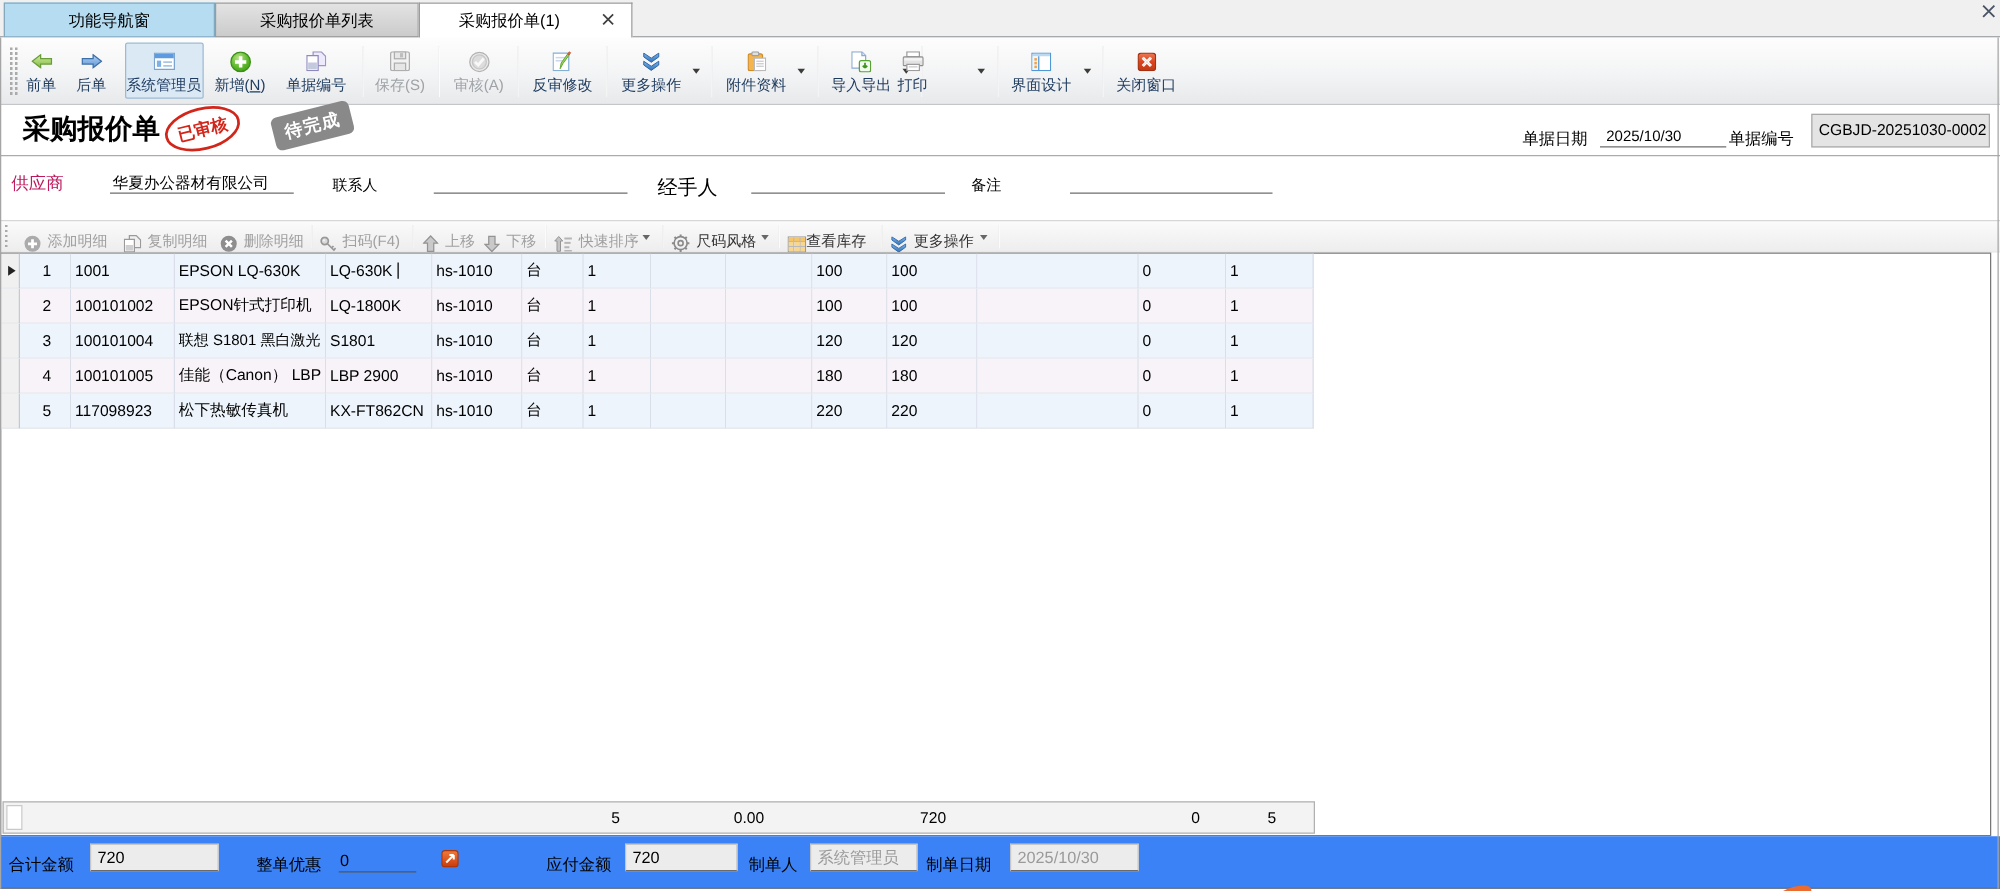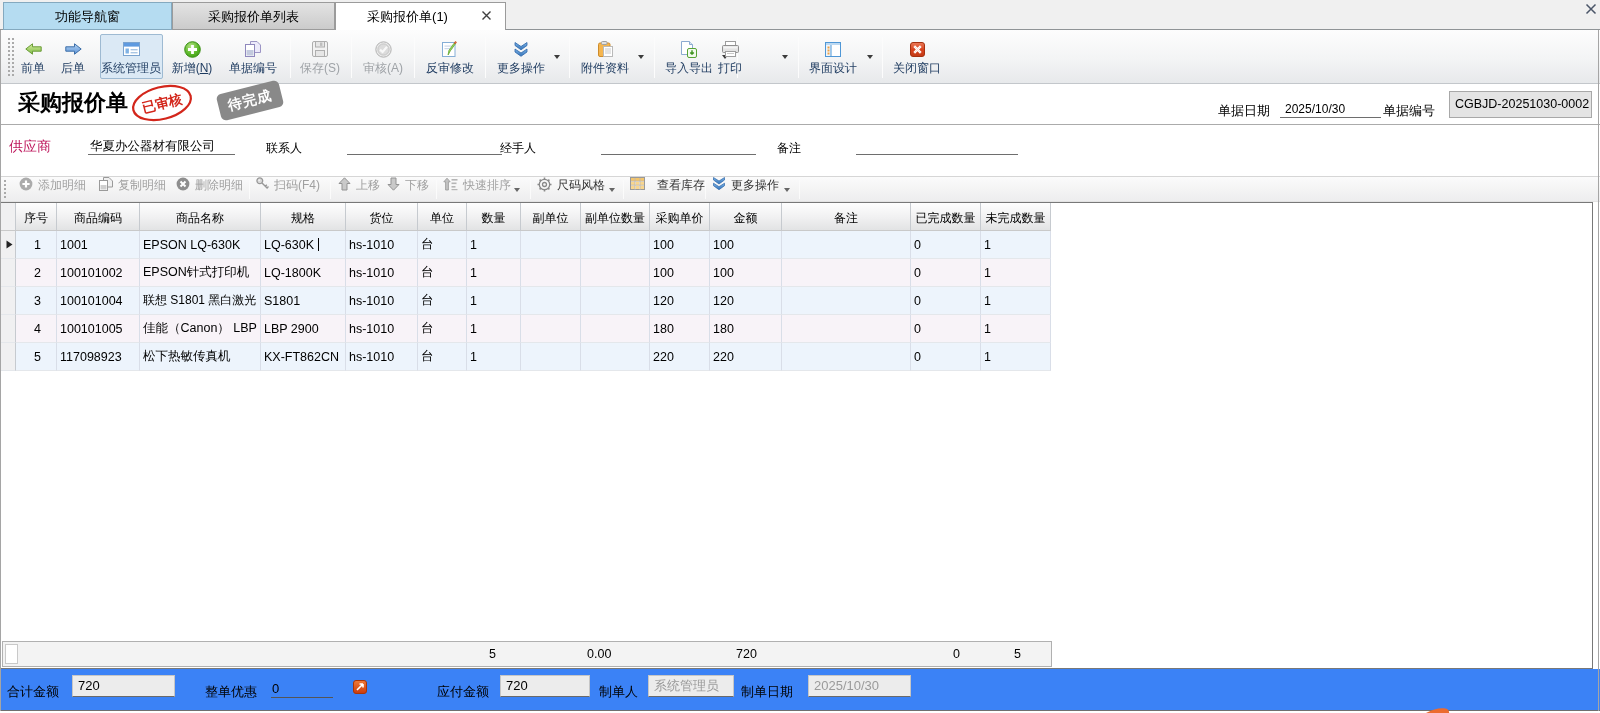--- a/index.html
+++ b/index.html
@@ -11,21 +11,21 @@
 .tbtn{position:absolute;top:0;height:53px;text-align:center;color:#1d3a5f;font-size:12px}
 .tbtn .ic{height:29px;display:flex;align-items:center;justify-content:center;padding-top:9px}
 .tbtn .lb{display:block;margin-top:1px;white-space:nowrap}
 .tbtn.dis{color:#9fa3a7}
 .tsep{position:absolute;top:7px;height:41px;width:1px;background:#d4d6d9;border-right:1px solid #fcfcfc}
 .darr{position:absolute;width:0;height:0;border-left:3.5px solid transparent;border-right:3.5px solid transparent;border-top:4px solid #3c3c3c}
 .grip{position:absolute;top:8px;height:38px;width:2px;
  background-image:repeating-linear-gradient(#aaa 0 2px,transparent 2px 4px)}
 .dbar{left:0;top:176px;width:1600px;height:26px;
  background:linear-gradient(#fbfbfb,#ededee);border-top:1px solid #d6d6d6;border-bottom:1px solid #e3e3e3}
-.ditem{position:absolute;top:0;height:25px;display:flex;align-items:flex-start;white-space:nowrap;font-size:12px}
+.ditem{position:absolute;top:0;height:25px;display:flex;align-items:flex-end;white-space:nowrap;font-size:12px}
 .ditem.dis{color:#a0a0a0}
 .ditem.en{color:#333}
 .dsep{position:absolute;top:3px;height:19px;width:1px;background:#d2d2d2;border-right:1px solid #fbfbfb}
 .fld{position:absolute;font-size:13px;white-space:nowrap}
 .ul{position:absolute;height:1px;background:#6e6e6e}
 .box{position:absolute;background:#ececec;border:1px solid #c6c6c6;border-bottom:1px solid #6a6a6a;
  font-size:13px;line-height:20px;padding-left:5px;white-space:nowrap}
 .gridwrap{left:0;top:202px;width:1593px;height:467px;background:#fff;border:1px solid #787878}
 table.g{border-collapse:separate;border-spacing:0;table-layout:fixed;width:1050px;font-size:12.5px}
 table.g td{height:28px;padding:0 0 0 3px;white-space:nowrap;overflow:hidden;
@@ -284,21 +284,21 @@
 <div class="ul abs" style="left:1280px;top:117px;width:101px"></div>
 <div class="abs fld" style="left:1383px;top:102px">单据编号</div>
 <div class="abs" style="left:1449px;top:91px;width:143px;height:27px;background:#e4e4e4;border:1px solid #a8a8a8;font-size:12.5px;line-height:25px;padding-left:5px;white-space:nowrap">CGBJD-20251030-0002</div>
 <div class="abs" style="left:0;top:124px;width:1600px;height:1px;background:#ababab"></div>
 
 <div class="abs fld" style="left:9px;top:138px;color:#be185d;font-size:14px">供应商</div>
 <div class="abs fld" style="left:90px;top:138px;font-size:12.5px">华夏办公器材有限公司</div>
 <div class="ul abs" style="left:88px;top:154px;width:147px"></div>
 <div class="abs fld" style="left:266px;top:140px;font-size:12px">联系人</div>
 <div class="ul abs" style="left:347px;top:154px;width:155px"></div>
-<div class="abs fld" style="left:500px;top:140px;font-size:12px">经手人</div>
+<div class="abs fld" style="left:526px;top:140px;font-size:16px">经手人</div>
 <div class="ul abs" style="left:601px;top:154px;width:155px"></div>
 <div class="abs fld" style="left:777px;top:140px;font-size:12px">备注</div>
 <div class="ul abs" style="left:856px;top:154px;width:162px"></div>
 
 <div class="abs dbar">
 <div class="grip" style="left:4px;top:3px;height:19px"></div>
 <div class="ditem dis" style="left:19px">
       <svg width="14" height="14" viewBox="0 0 14 14">
         <circle cx="7" cy="7" r="6.4" fill="#ababab"></circle>
         <path d="M7 3.4 L7 10.6 M3.4 7 L10.6 7" stroke="#fff" stroke-width="2.2"></path>
@@ -376,21 +376,21 @@
         <g fill="#f9d68d">
           <rect x="1" y="4.5" width="4" height="3.5"></rect>
           <rect x="5.5" y="4.5" width="4" height="3.5"></rect>
           <rect x="10" y="4.5" width="4" height="3.5"></rect>
           <rect x="1" y="8.5" width="4" height="3.5"></rect>
           <rect x="5.5" y="8.5" width="4" height="3.5"></rect>
           <rect x="10" y="8.5" width="4" height="3.5"></rect>
         </g>
         <path d="M5 1 L5 13 M10 1 L10 13 M1 4.2 L14 4.2 M1 8.2 L14 8.2" stroke="#b9b9b9" stroke-width="0.8"></path>
       </svg>
-      <span style="margin-left:12px">查看库存</span>
+      <span style="margin-left:0">查看库存</span>
     </div>
 <div class="dsep" style="left:705px"></div>
 <div class="ditem en" style="left:712px">
       <svg width="14" height="13" viewBox="0 0 14 13">
         <defs>
           <linearGradient id="gf" x1="0" y1="0" x2="0" y2="1">
             <stop offset="0" stop-color="#7db4e8"></stop>
             <stop offset="1" stop-color="#3272b8"></stop>
           </linearGradient>
         </defs>
@@ -416,37 +416,20 @@
         <col style="width:54px">
         <col style="width:60px">
         <col style="width:69px">
         <col style="width:60px">
         <col style="width:72px">
         <col style="width:129px">
         <col style="width:70px">
         <col style="width:70px">
       </colgroup>
 <tbody>
-        <tr class="h">
-          <td class="ind"></td>
-          <td>序号</td>
-          <td>商品编码</td>
-          <td>商品名称</td>
-          <td>规格</td>
-          <td>货位</td>
-          <td>单位</td>
-          <td>数量</td>
-          <td>副单位</td>
-          <td>副单位数量</td>
-          <td>采购单价</td>
-          <td>金额</td>
-          <td>备注</td>
-          <td>已完成数量</td>
-          <td>未完成数量</td>
-        </tr>
 <tr class="o">
           <td class="ind"><svg width="7" height="9" viewBox="0 0 7 9">
               <path d="M0.5 0.5 L6.5 4.5 L0.5 8.5 Z" fill="#222"></path>
             </svg></td>
           <td class="ctr">1</td>
           <td>1001</td>
           <td>EPSON LQ-630K</td>
           <td>LQ-630K <span style="display:inline-block;width:1px;height:13px;background:#000;vertical-align:-2px"></span></td>
           <td>hs-1010</td>
           <td>台</td>

